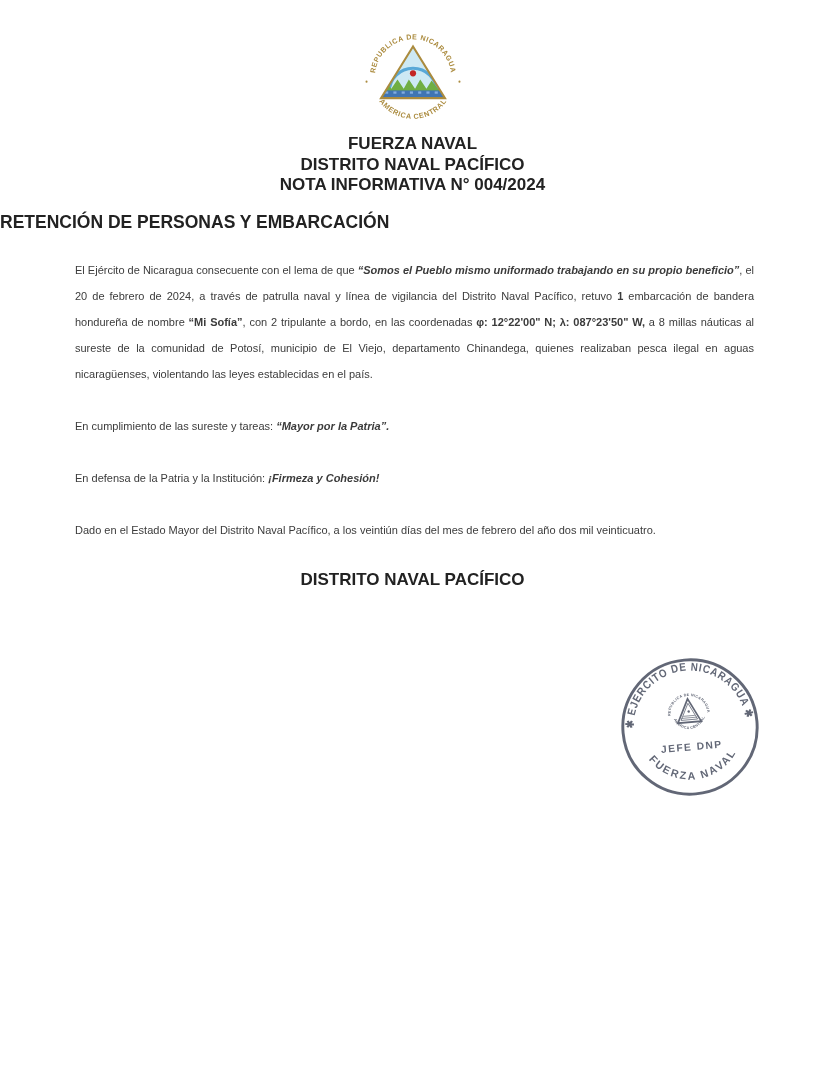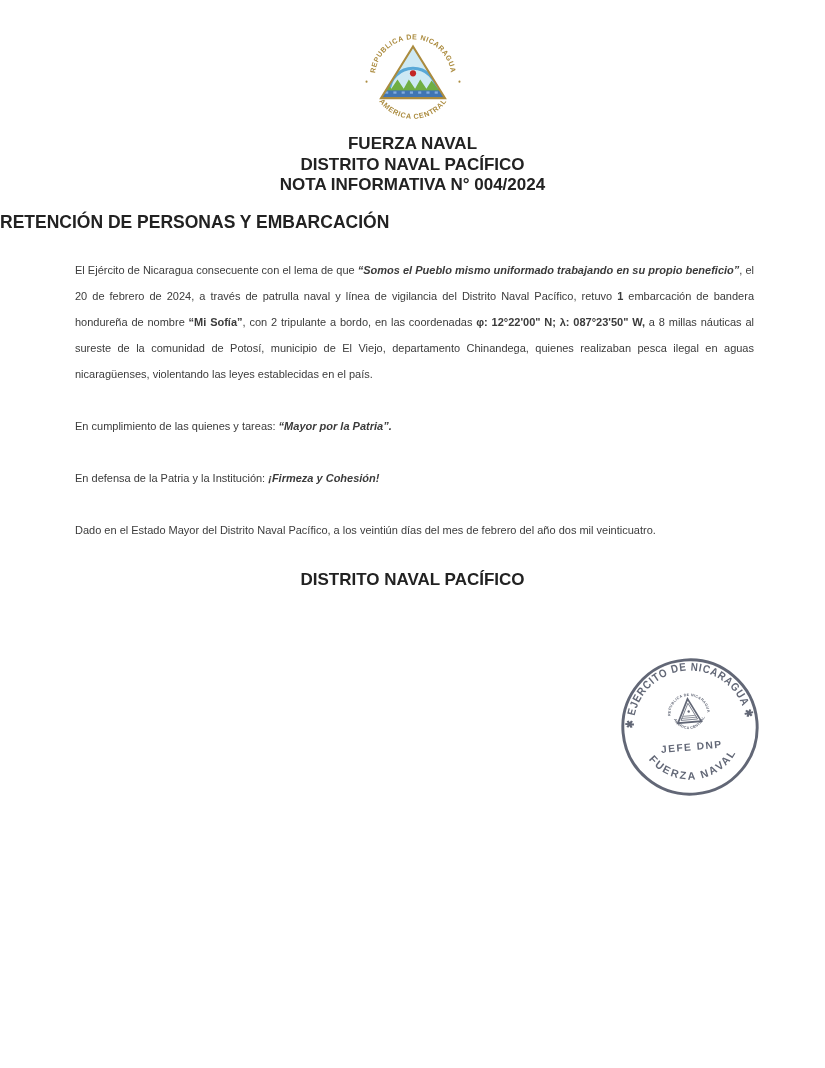--- a/index.html
+++ b/index.html
@@ -110,21 +110,21 @@
   <div class="org">
     <div>FUERZA NAVAL</div>
     <div>DISTRITO NAVAL PACÍFICO</div>
   </div>
 
   <div class="note-title">NOTA INFORMATIVA N° 004/2024</div>
   <div class="subject">RETENCIÓN DE PERSONAS Y EMBARCACIÓN</div>
 
   <div class="body-text">
     <p class="para"><span class="run normal">El Ejército de Nicaragua consecuente con el lema de que </span><span class="run bold-italic">“Somos el Pueblo mismo uniformado trabajando en su propio beneficio”</span><span class="run normal">, el 20 de febrero de 2024, a través de patrulla naval y línea de vigilancia del Distrito Naval Pacífico, retuvo </span><span class="run bold">1</span><span class="run normal"> embarcación de bandera hondureña de nombre </span><span class="run bold">“Mi Sofía”</span><span class="run normal">, con 2 tripulante a bordo, en las coordenadas </span><span class="run bold">φ: 12°22'00" N; λ: 087°23'50" W,</span><span class="run normal"> a 8 millas náuticas al sureste de la comunidad de Potosí, municipio de El Viejo, departamento Chinandega, quienes realizaban pesca ilegal en aguas nicaragüenses, violentando las leyes establecidas en el país.</span></p>
-    <p class="para"><span class="run normal">En cumplimiento de las quienes y tareas: </span><span class="run bold-italic">“Mayor por la Patria”.</span></p>
+    <p class="para"><span class="run normal">En cumplimiento de las sureste y tareas: </span><span class="run bold-italic">“Mayor por la Patria”.</span></p>
     <p class="para gap-md"><span class="run normal">En defensa de la Patria y la Institución: </span><span class="run bold-italic">¡Firmeza y Cohesión!</span></p>
     <p class="para gap-lg"><span class="run normal">Dado en el Estado Mayor del Distrito Naval Pacífico, a los veintiún días del mes de febrero del año dos mil veinticuatro.</span></p>
   </div>
 
   <div class="signature">
     <div>DISTRITO NAVAL PACÍFICO</div>
   </div>
 
   <svg class="stamp" viewBox="0 0 150 150" aria-hidden="true">
     <defs>

